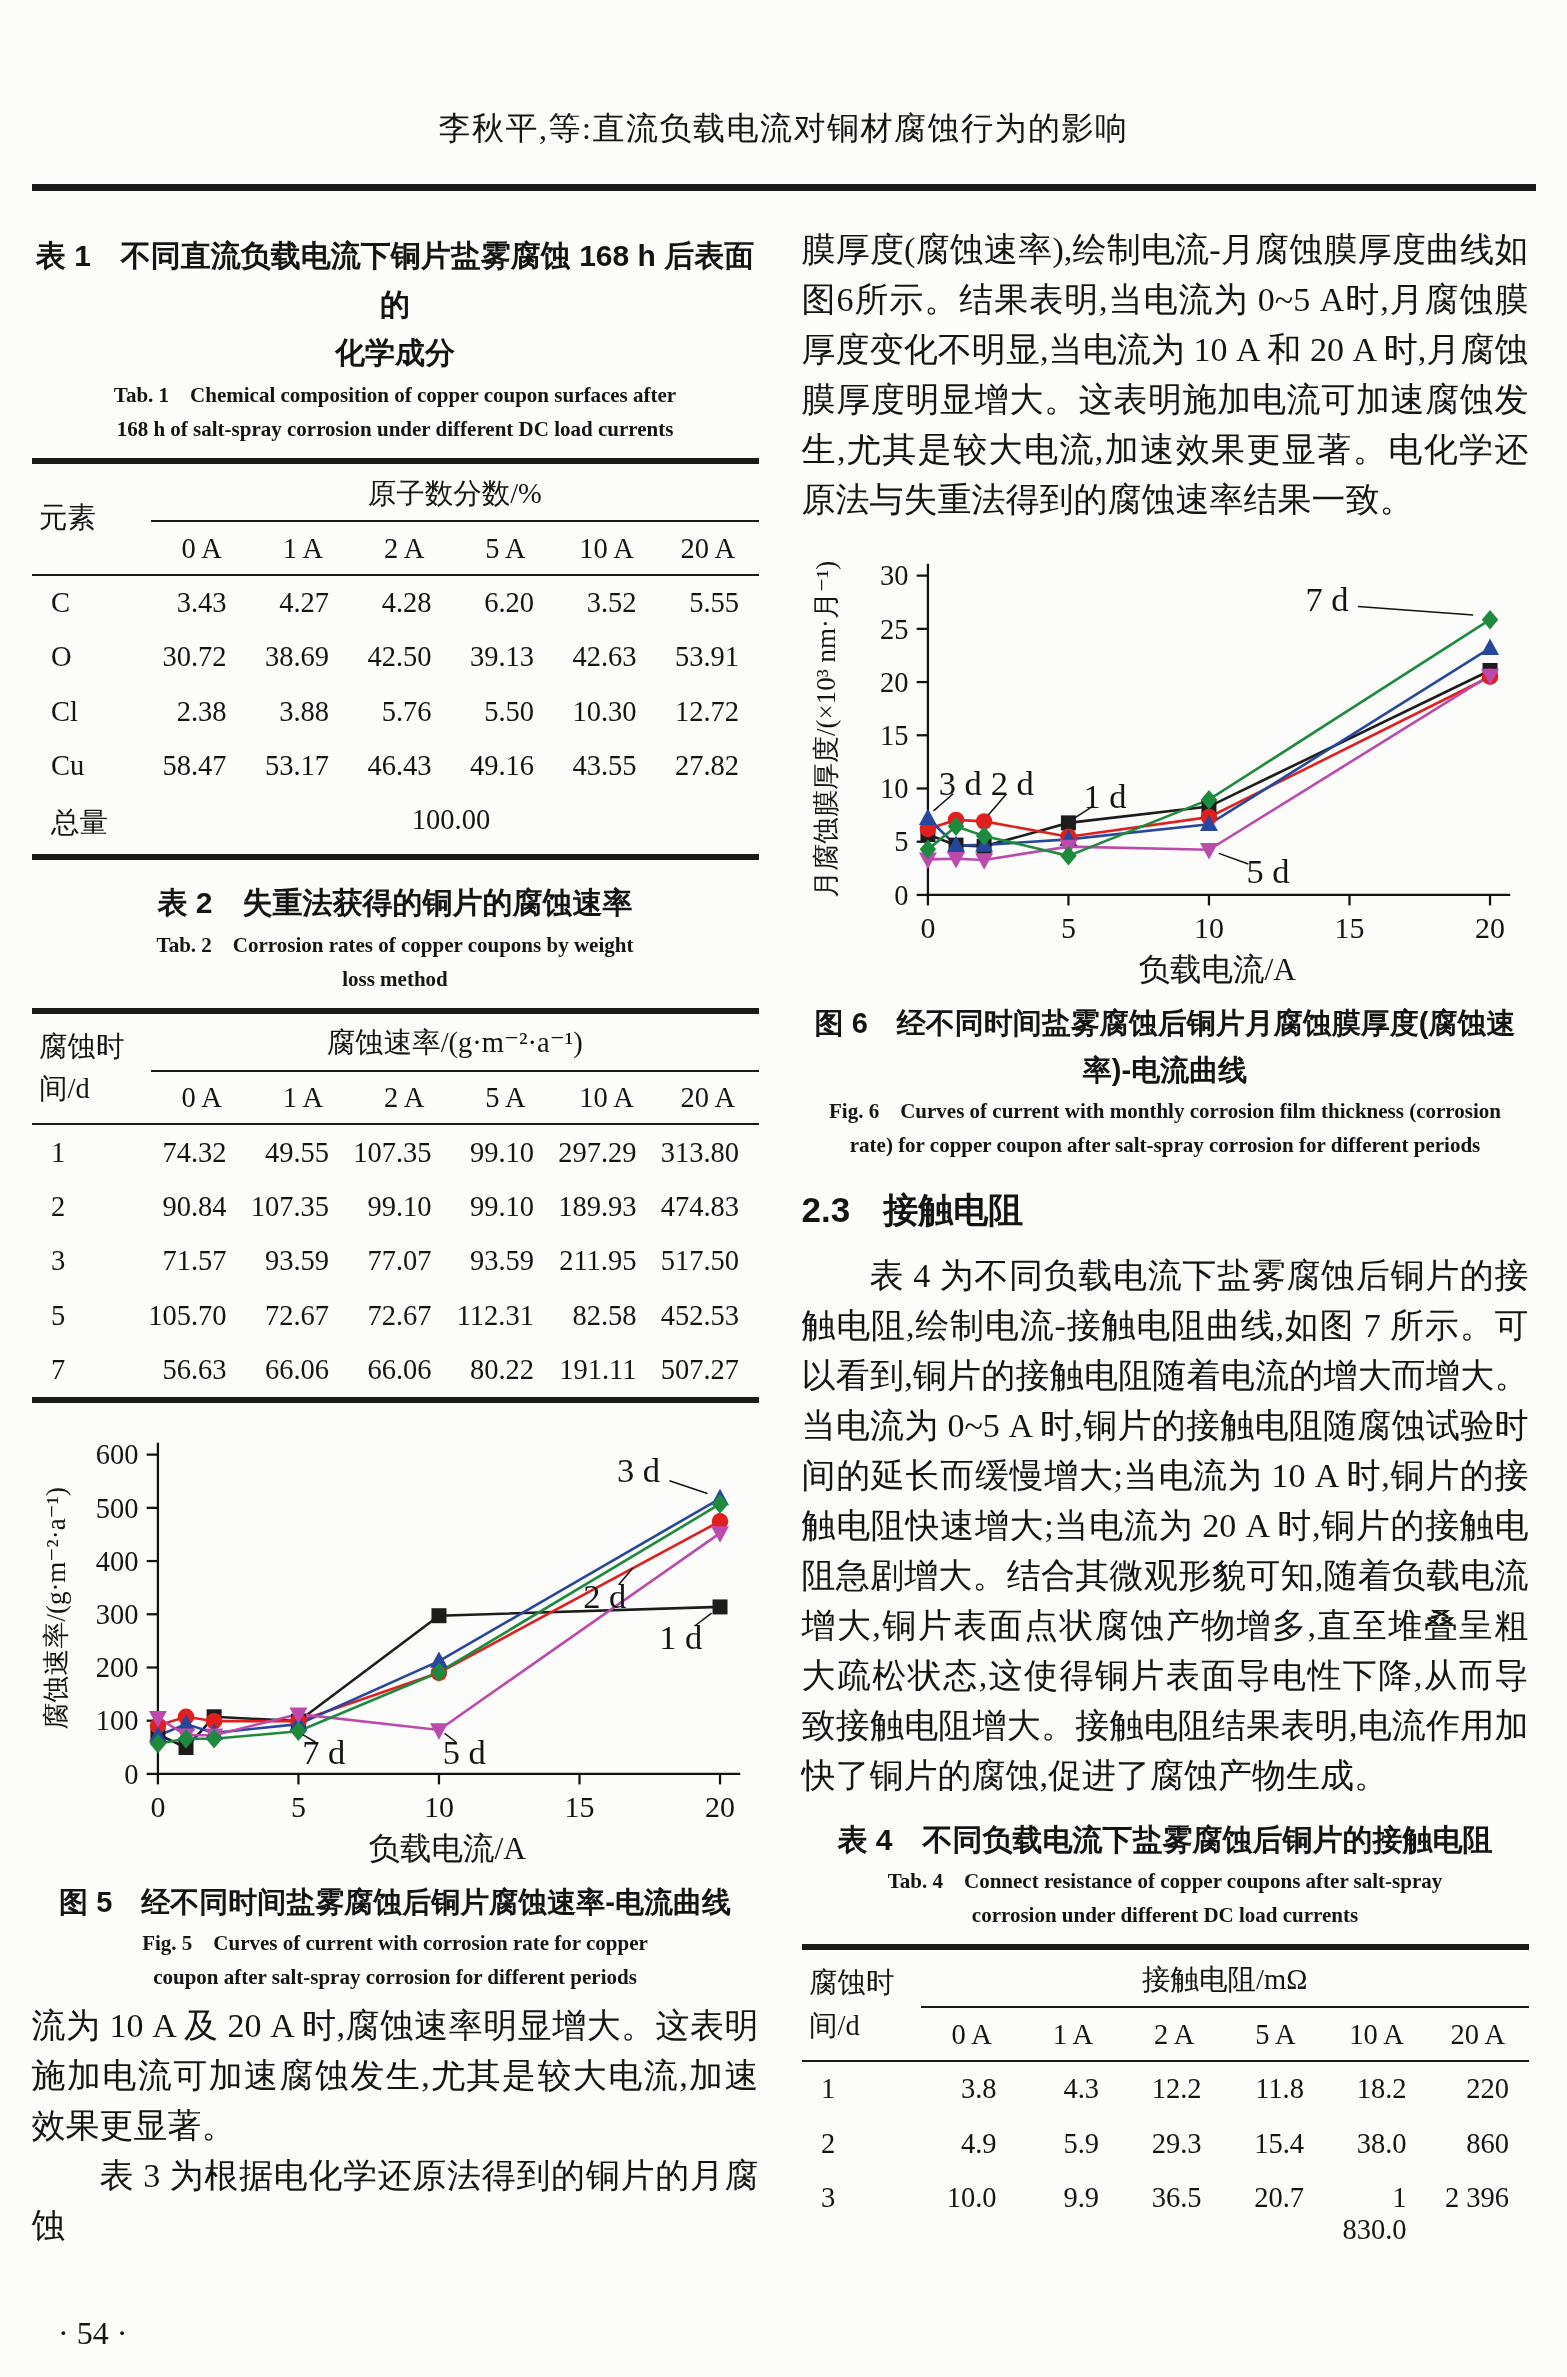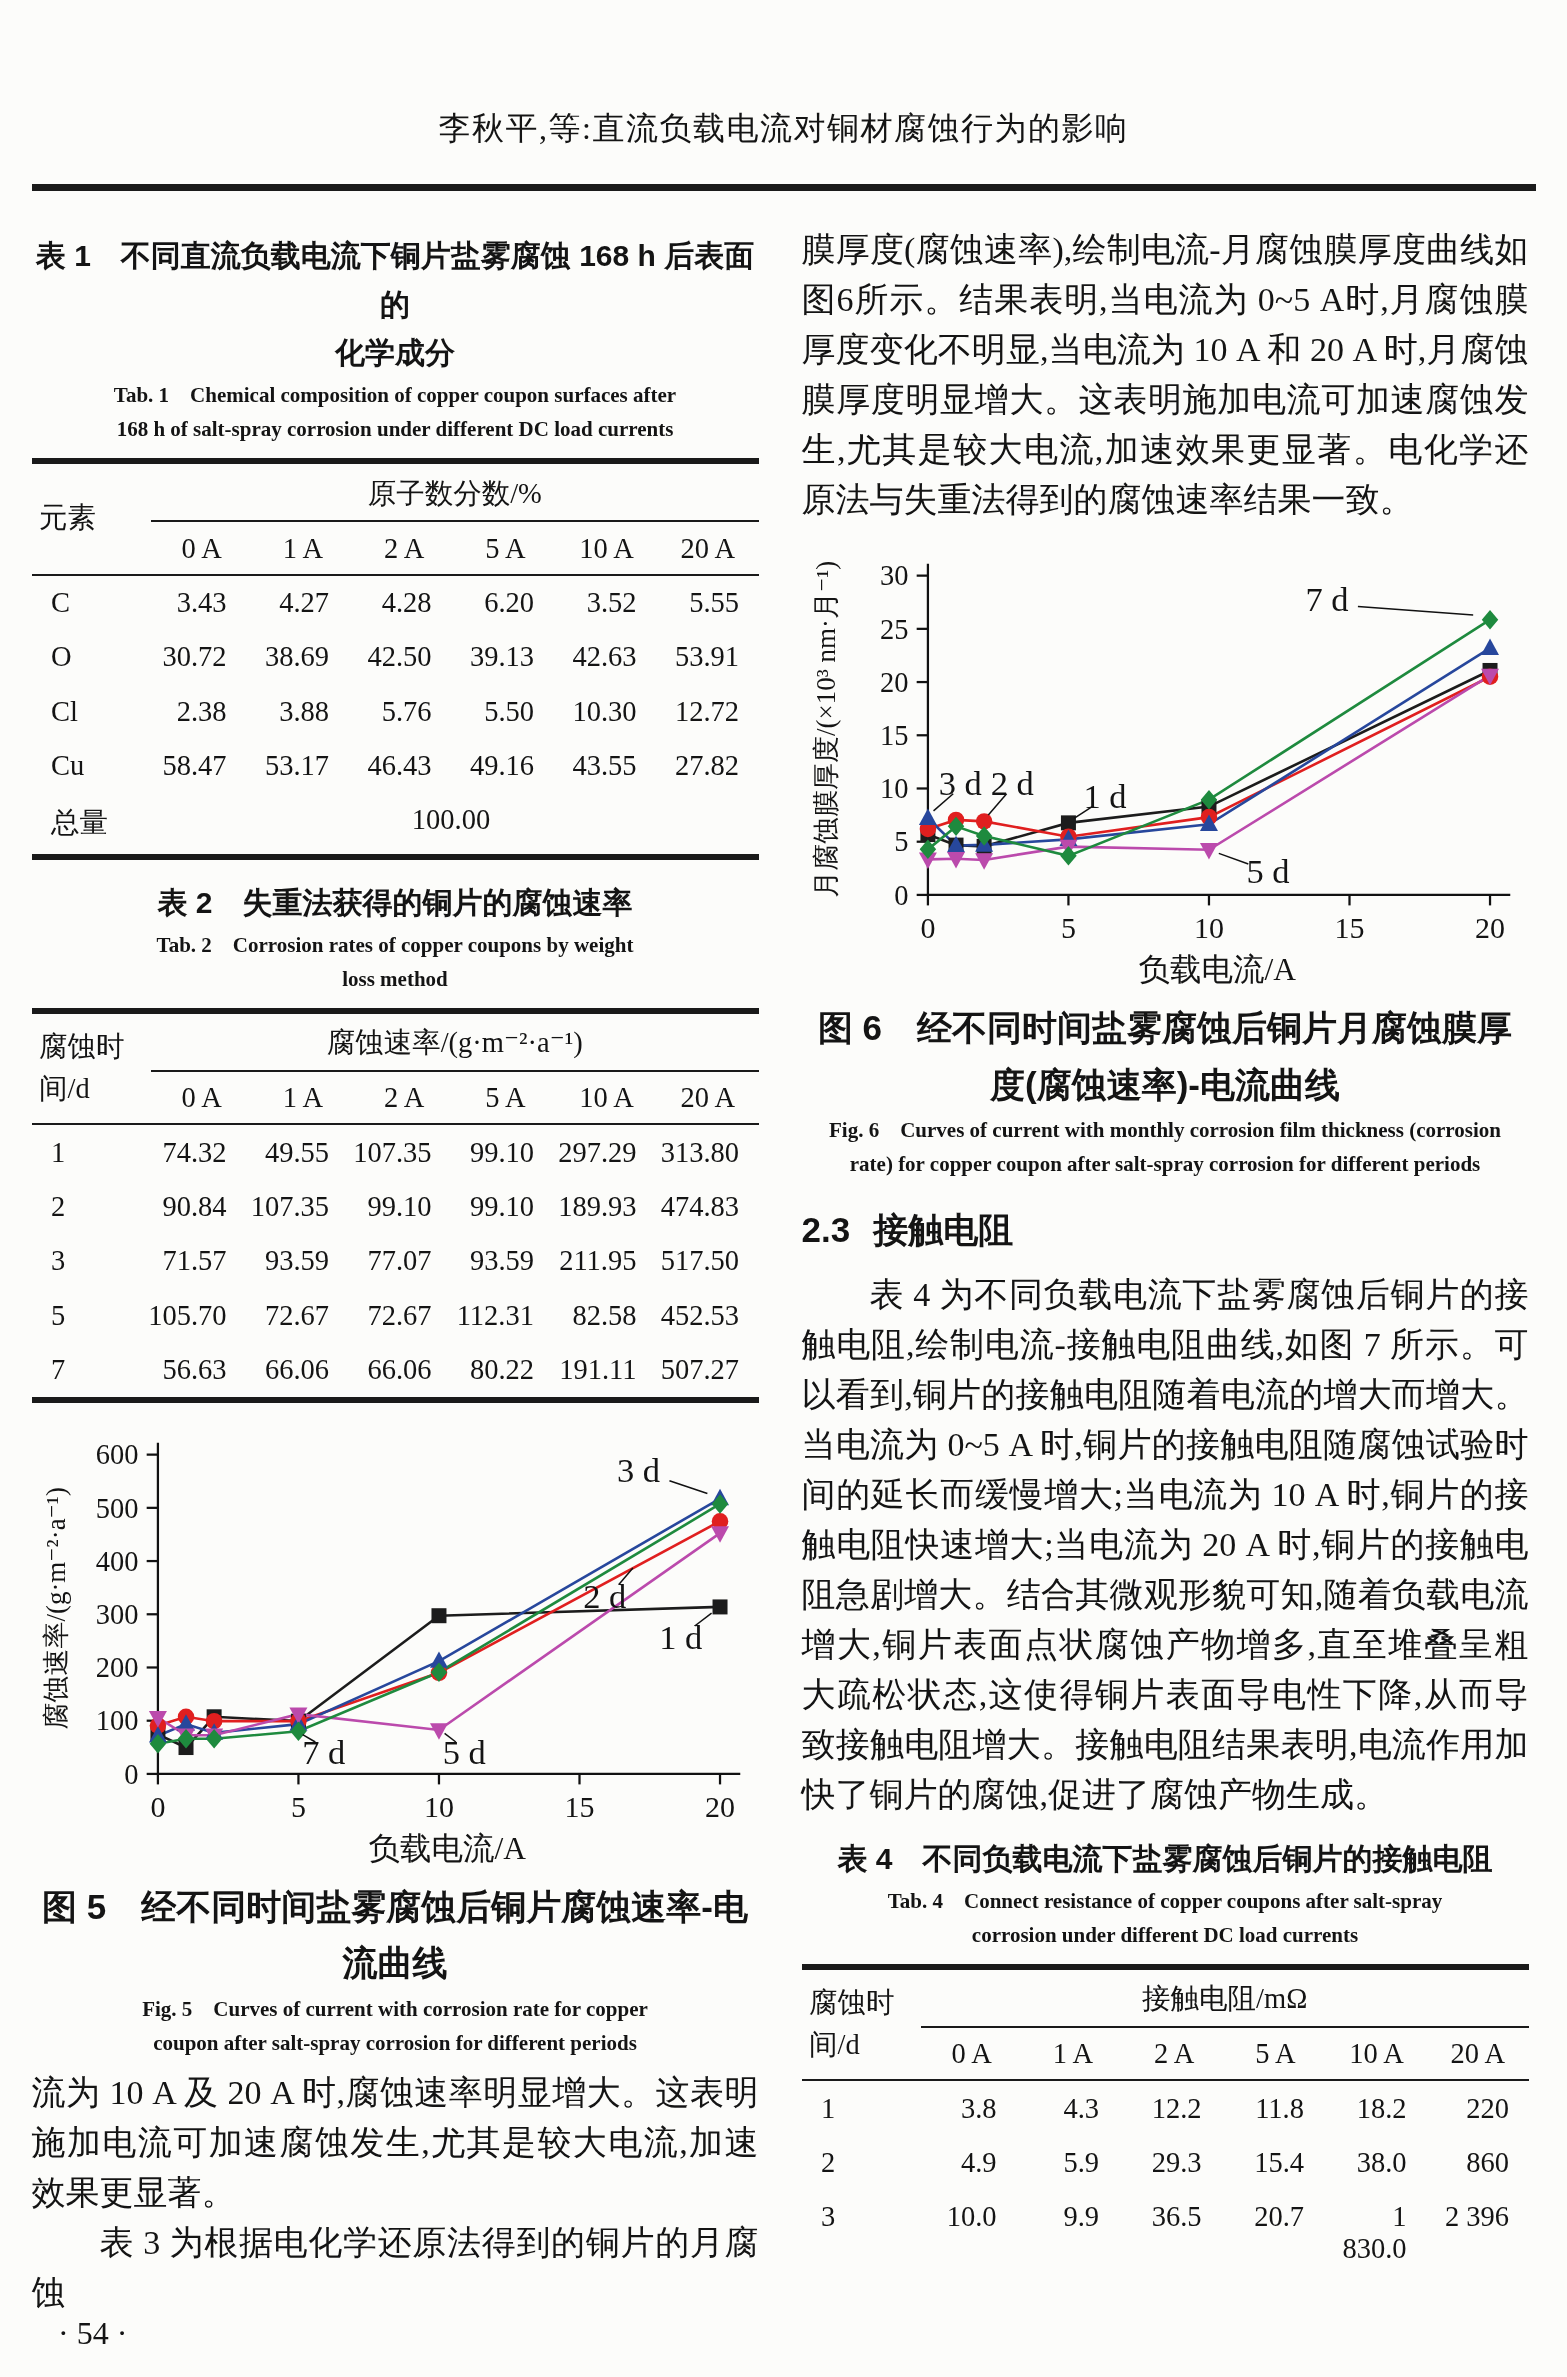--- a/index.html
+++ b/index.html
@@ -27,23 +27,23 @@
   .tcols span{text-align:center;}
   .trow{display:grid;grid-template-columns:112px repeat(6,1fr);font-size:28.5px;padding:11.2px 0;}
   .trow .rlabel{padding-left:19.5px;}
   .trow .rval{text-align:right;padding-right:19.5px;}
   .trow.total{grid-template-columns:112px 1fr;}
   .trow .tot{text-align:center;}
 
   .fig{margin:19.5px 0 0 0;}
   .fig svg{display:block;}
   .figcap{margin-top:6px;}
-  .cap-cn.single{font-size:35px;}
-
-  .sec{display:flex;gap:23px;font-family:"Liberation Sans","DejaVu Sans",sans-serif;font-weight:700;
+  .cap-cn.single{font-size:29px;}
+
+  .sec{display:flex;gap:33px;font-family:"Liberation Sans","DejaVu Sans",sans-serif;font-weight:700;
        font-size:35px;margin:25.5px 0 16.5px 0;align-items:baseline;}
 
   .mt10{margin-top:7.5px;} .mt20{margin-top:15px;} .mt26{margin-top:19.5px;}
   .page-number{position:absolute;left:58px;bottom:25px;font-size:32px;margin-top:41px;}
 </style>
 </head>
 <body>
 
 <div class="page">
 

